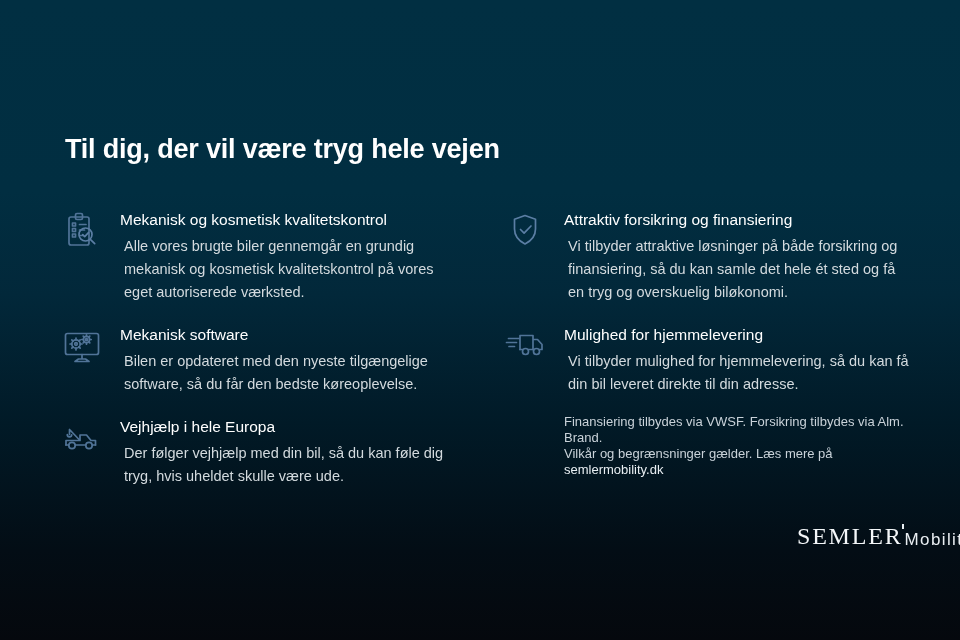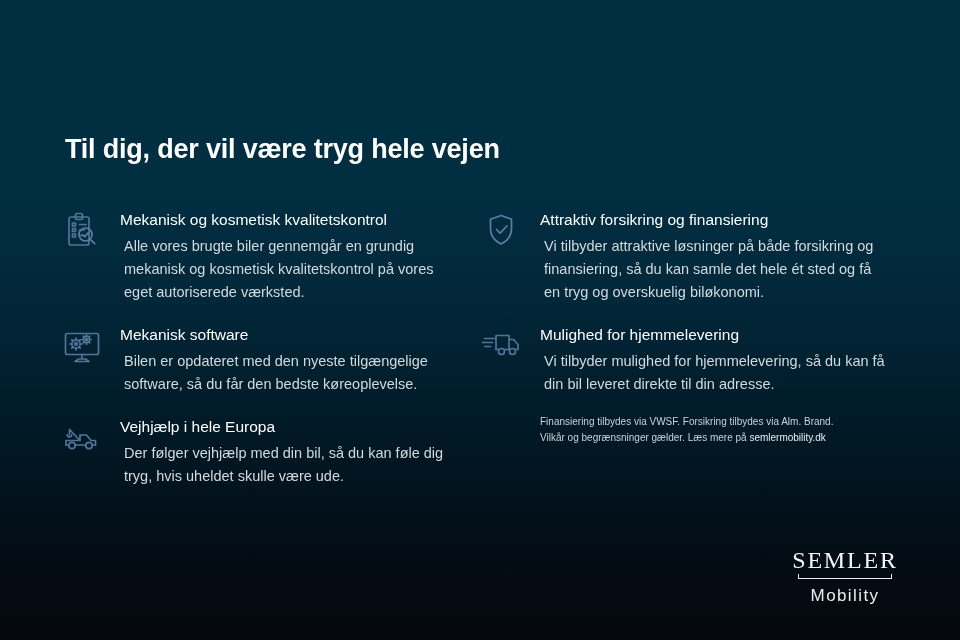--- a/index.html
+++ b/index.html
@@ -8,41 +8,41 @@
     font-family:"Liberation Sans",sans-serif;
     background:linear-gradient(180deg,#012f42 0%,#012e41 30%,#02283a 46%,#011a27 66%,#030d15 86%,#05080d 100%);
     color:#fff;
   }
   .page-title{
     position:absolute;left:65px;top:116px;
     font-size:27px;font-weight:700;letter-spacing:-0.2px;color:#ffffff;
   }
   .col{position:absolute;top:209px;}
   .col-left{left:60px;width:410px;}
-  .col-right{left:480px;width:425px;}
+  .col-right{left:504px;width:425px;}
   .feature{display:flex;gap:16px;margin-bottom:16px;}
   .feature-icon{flex:none;width:44px;height:44px;margin-top:1px;}
   .feature-icon svg{display:block;}
   .feature-text{flex:1;min-width:0;}
   .feature-title{
     font-size:15.5px;font-weight:400;color:#ffffff;
     line-height:21px;margin:0 0 5px 0;
   }
   .feature-body{
     font-size:14.5px;font-weight:400;color:#d3dade;
     line-height:23px;margin:4px;white-space:pre-line;
   }
   .disclaimer{
     padding-left:60px;margin-top:-2px;
-    font-size:10px;line-height:16px;color:#c9d2d9;
+    font-size:13px;line-height:16px;color:#c9d2d9;
   }
   .disclaimer .link{font-weight:400;color:#e8eef2;}
   .logo{
-    position:absolute;left:797px;top:547px;width:96px;
-    display:flex;flex-direction:column;align-items:center;
+    position:absolute;left:797px;top:523px;width:96px;
+    display:flex;flex-direction:row;align-items:flex-start;
   }
   .logo-brand{
     font-family:"Liberation Serif",serif;
     font-size:24px;letter-spacing:1.8px;color:#f4f7f9;
     line-height:26px;
   }
   .logo-rule{
     width:94px;height:5px;margin-top:1px;
     border-bottom:1.5px solid #e9eef2;
     border-left:1.5px solid #e9eef2;

